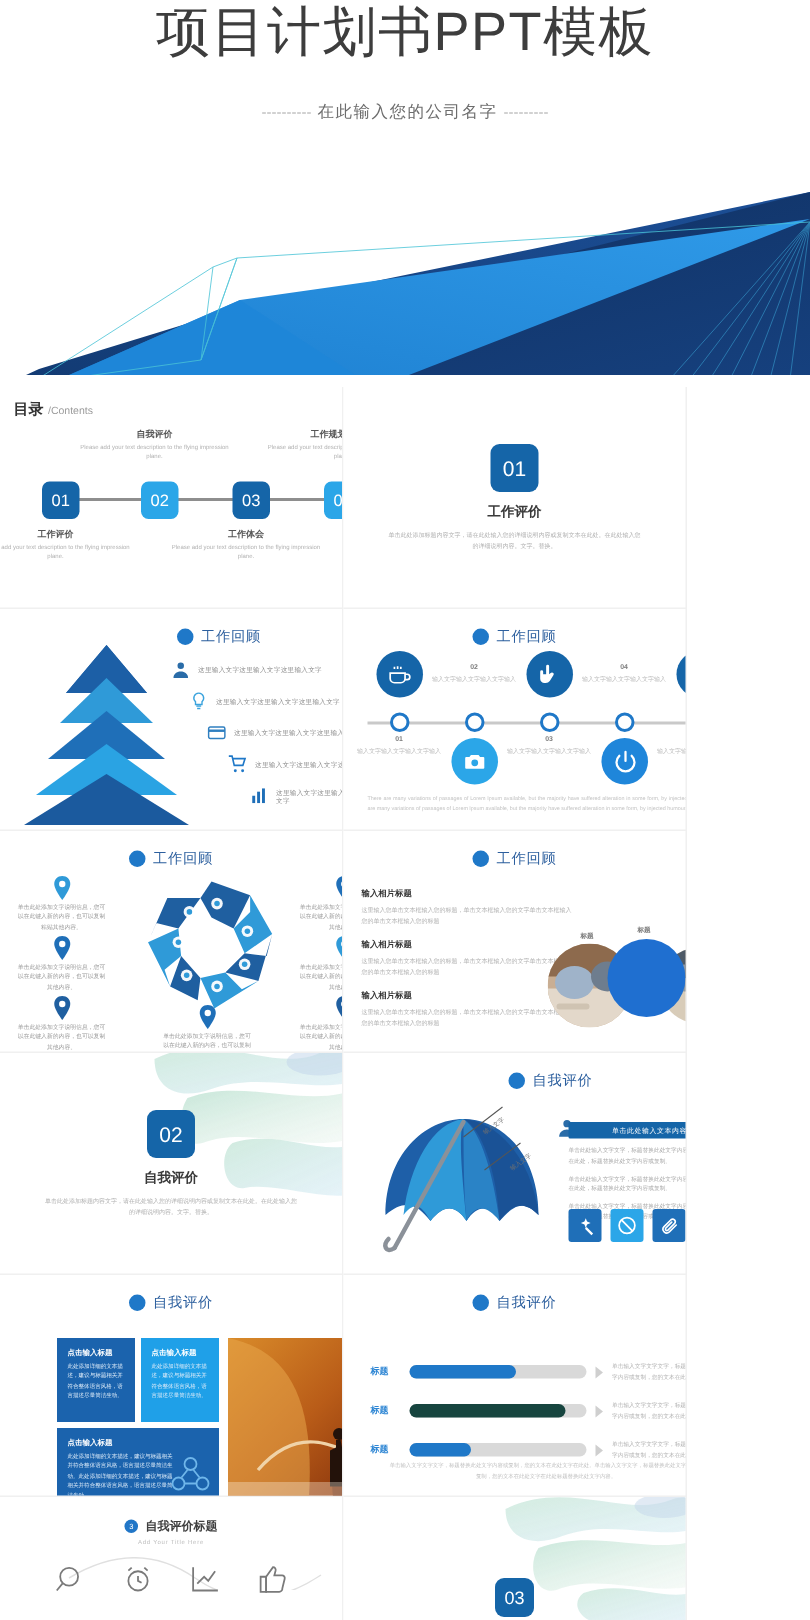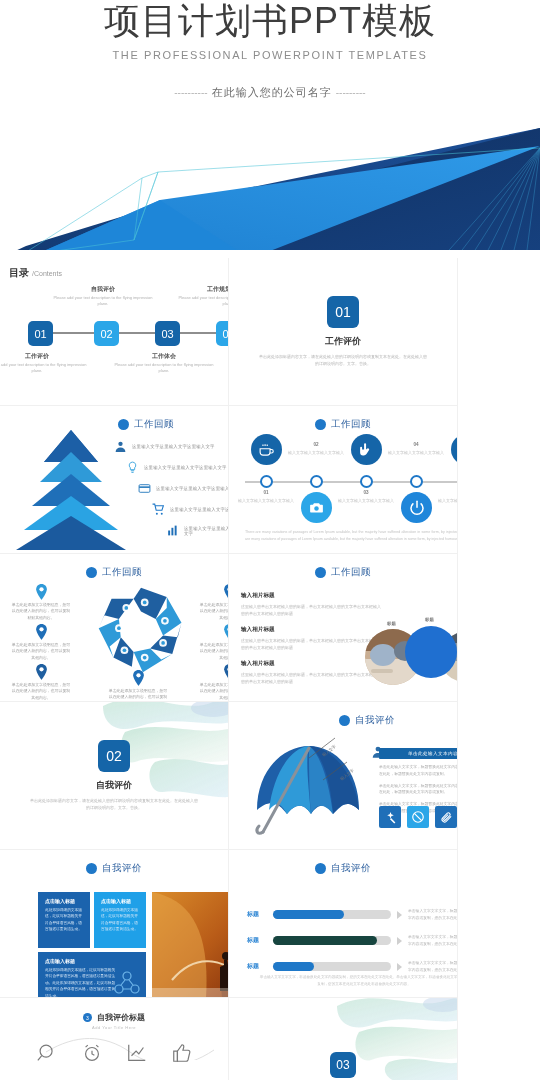--- a/index.html
+++ b/index.html
@@ -154,21 +154,20 @@
           <path d="M540,20 L498,130"></path>
         <path d="M540,20 L512,130"></path>
           <path d="M540,20 L526,130"></path>
           <path d="M540,20 L456,130"></path>
         <path d="M540,20 L442,130"></path>
       </g>
     </svg>
     <div class="cover-bottombar"></div>
     <div class="cover-txt">
       <div class="cover-title">项目计划书PPT模板</div>
-      <div class="cover-sub">THE PROFESSIONAL POWERPOINT TEMPLATES</div>
       <div class="cover-co">
         <span class="dash">----------</span>
         <span>在此输入您的公司名字</span>
         <span class="dash">---------</span>
       </div>
     </div>
   </div>
 
   <div class="slide half">
     <div class="toc-head">

